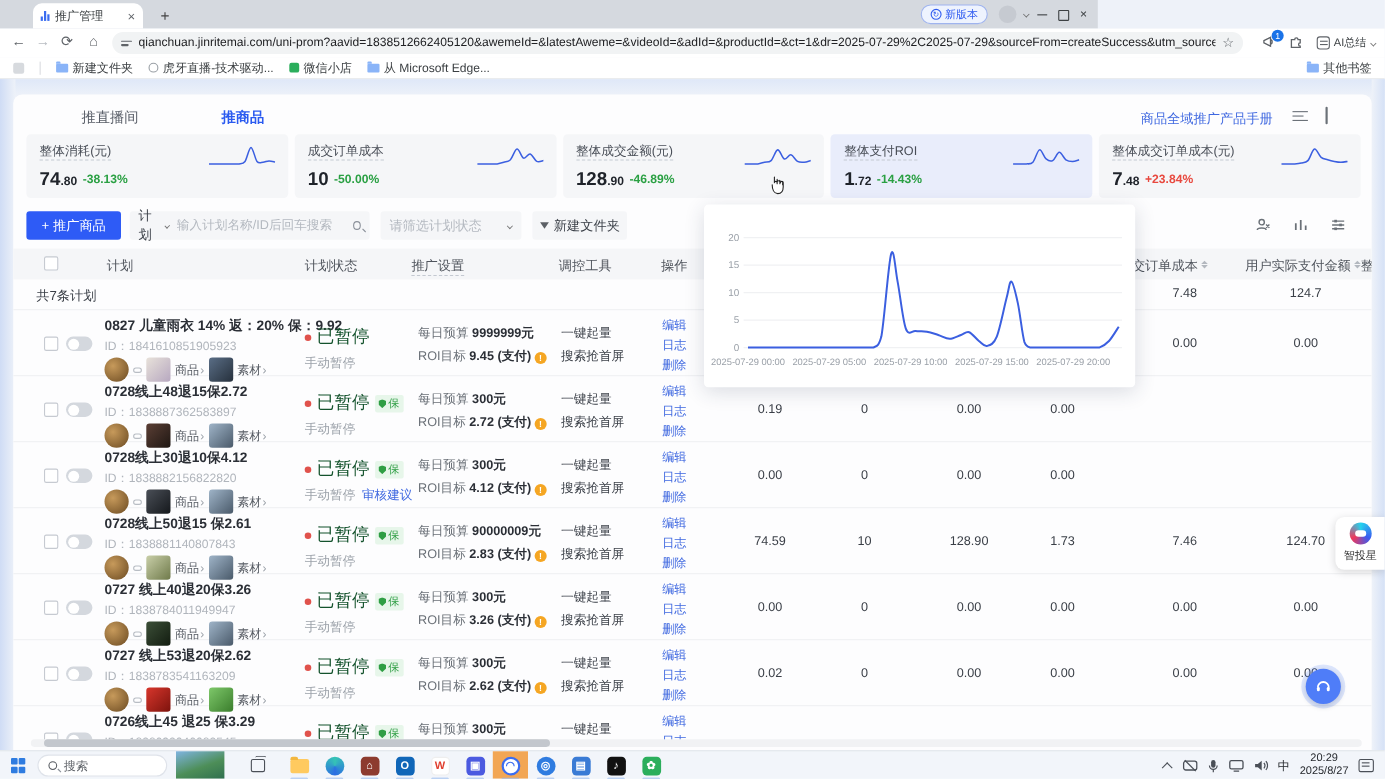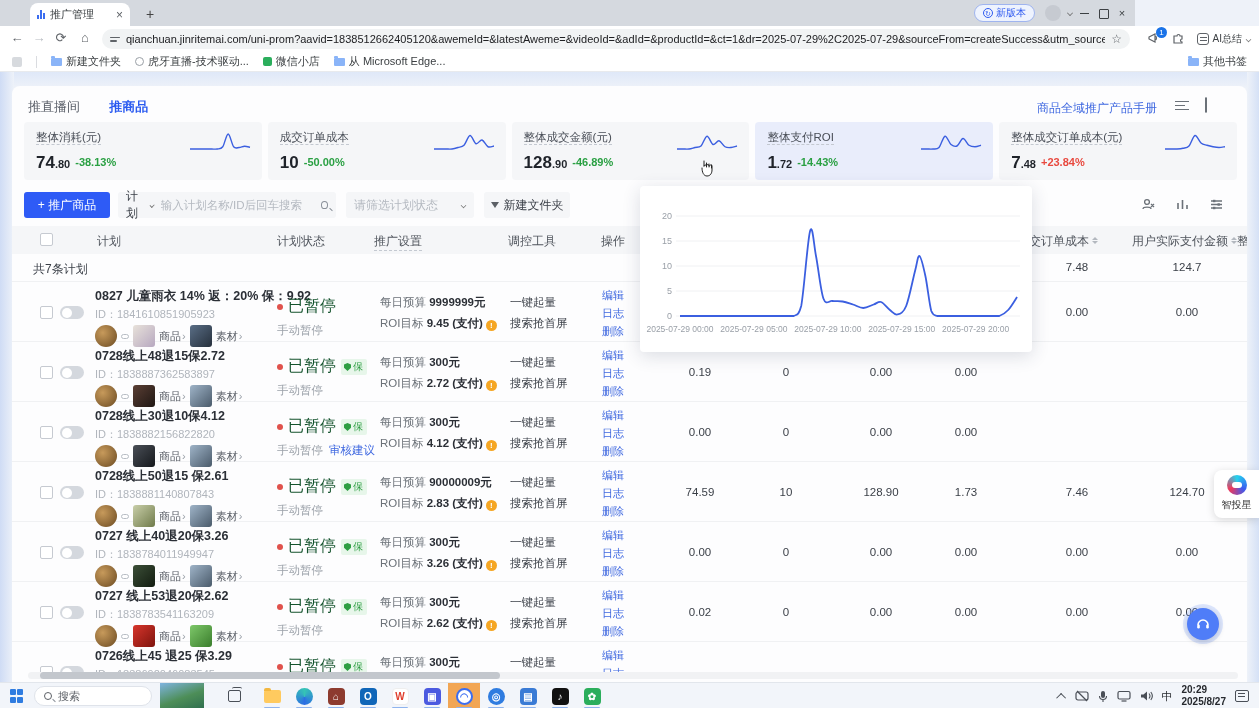--- a/index.html
+++ b/index.html
@@ -1,21 +1,21 @@
 <!DOCTYPE html>
 <html><head>
 <meta charset="utf-8">
 <style>
   * { margin:0; padding:0; box-sizing:border-box; }
   html,body { width:1259px; height:708px; overflow:hidden; }
   body { font-family:"Liberation Sans", sans-serif; font-size:12px; color:#2b2f36; }
   .screen { position:relative; width:1259px; height:708px; background:#eef2f9; overflow:hidden; }
 
   
-  .tabstrip { position:absolute; left:0; top:0; width:1135px; height:26px; background:#d5d9df; }
+  .tabstrip { position:absolute; left:0; top:0; width:998px; height:26px; background:#d5d9df; }
   .tab { position:absolute; left:30px; top:3px; width:100px; height:23px; background:#fff; border-radius:8px 8px 0 0; display:flex; align-items:center; gap:5px; padding:0 7px; font-size:11px; color:#3c4043; }
   .favicon { display:inline-flex; align-items:flex-end; gap:1px; height:9px; }
   .favicon i { display:block; width:2px; background:#3b6df0; }
   .favicon i:nth-child(1){height:4px;} .favicon i:nth-child(2){height:9px;} .favicon i:nth-child(3){height:6px;}
   .tab-title { flex:1; overflow:hidden; white-space:nowrap; }
   .tab-close { color:#5f6368; font-size:12px; }
   .newtab { position:absolute; left:140px; top:5px; width:20px; height:20px; text-align:center; line-height:19px; color:#444; font-size:14px; border-radius:50%; }
   .ver-badge { position:absolute; right:100px; top:4px; height:18px; display:flex; align-items:center; gap:3px; padding:0 8px; border:1px solid #9fb4ef; border-radius:10px; background:#eef3fe; color:#2f5bf0; font-size:10px; }
   .ver-ico { display:inline-block; width:10px; height:10px; border:1px solid #2f5bf0; border-radius:50%; font-size:7px; line-height:9px; text-align:center; }
   .tp-avatar { position:absolute; right:74px; top:5px; width:16px; height:16px; border-radius:50%; background:#c6cad1; }
@@ -55,21 +55,21 @@
   .bm-right { margin-left:auto; display:flex; align-items:center; gap:4px; }
 
   
   .page { position:absolute; left:0; top:72px; width:1259px; height:610px; background:#eef2f9; }
   .edge-top { position:absolute; left:0; top:0; width:1259px; height:16px; background:linear-gradient(180deg,#dfe8f8,#eef2f9); }
   .edge-left { position:absolute; left:0; top:0; width:14px; height:610px; background:linear-gradient(90deg,#cfdcf5,#eef2f9); }
   .edge-right { position:absolute; right:0; top:0; width:12px; height:610px; background:linear-gradient(270deg,#d5e1f6,#eef2f9); }
   .panel { position:absolute; left:12px; top:14px; width:1235px; height:596px; background:#fdfdfe; border-radius:8px 8px 0 0; overflow:hidden; }
 
   .navrow { position:absolute; left:16px; top:12px; right:16px; height:20px; }
-  .ptab { display:inline-block; margin-right:26px; font-size:13px; color:#575c66; }
+  .ptab { display:inline-block; margin-right:26px; font-size:13px; color:#575c66;margin-left:46px; }
   .ptab.active { color:#2b5bf0; font-weight:bold; }
   .manual-link { position:absolute; right:74px; top:2px; color:#3f68e0; font-size:12px; }
   .hd-ic { position:absolute; top:0px; width:18px; height:16px; color:#6b7178; }
   .sliders i { display:block; height:1.5px; background:#6b7178; margin:2.5px 2px; position:relative; }
   .fullscr { border:1.5px solid #6b7178; border-radius:2px; width:12px; height:12px; margin-top:1px; }
 
   
   .cards { position:absolute; left:12px; top:36px; right:10px; height:58px; display:flex; gap:6px; }
   .card { flex:1; background:#f5f6f8; border-radius:4px; padding:8px 12px 6px; position:relative; }
   .card.hover { background:#e9edfb; }
@@ -170,21 +170,21 @@
   .app::after { content:""; position:absolute; bottom:0px; left:8px; width:16px; height:2.5px; border-radius:2px; background:#8fb4ee; }
   .app.active { background:#f2a654; }
   .ai16 { width:17px; height:17px; border-radius:4px; display:flex; align-items:center; justify-content:center; color:#fff; font-size:10px; font-weight:bold; }
   .folder16 { width:17px; height:13px; background:#ffca5f; border-radius:2px; position:relative; }
   .folder16::before { content:""; position:absolute; left:0; top:-2px; width:7px; height:3px; background:#f3b73f; border-radius:2px 2px 0 0; }
   .edge16 { background:conic-gradient(#35c4b5,#2b6de3,#35c4b5); border-radius:50%; }
   .tray { position:absolute; right:0; top:0; height:26px; display:flex; align-items:center; gap:9px; padding-right:10px; }
   .tray svg { display:block; }
   .tray-up { width:7px; height:7px; border-left:1.5px solid #4a4f57; border-top:1.5px solid #4a4f57; transform:rotate(45deg) translateY(2px); }
   .ime { font-size:11px; color:#26292e; }
-  .clock { text-align:left; font-size:10px; color:#26292e; line-height:1.2;font-weight:bold; }
+  .clock { text-align:center; font-size:10px; color:#26292e; line-height:1.2; }
   .notif { width:14px; height:12px; border:1.3px solid #4a4f57; border-radius:2px; position:relative; }
   .notif::after { content:""; position:absolute; left:2px; top:2px; width:7px; border-top:1.2px solid #4a4f57; box-shadow:0 3px 0 #4a4f57; }
   .green-txt { color:#2aa043 !important; }
   .red-txt { color:#e8493f !important; }
 </style>
 </head>
 <body>
 
 <div class="screen">
 

